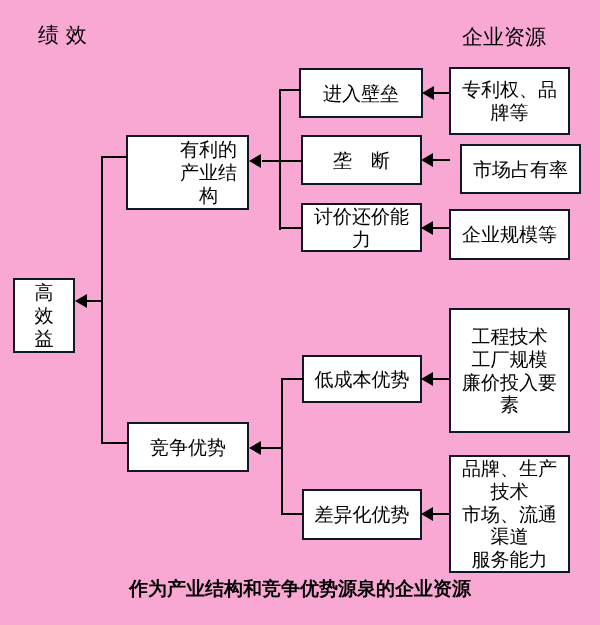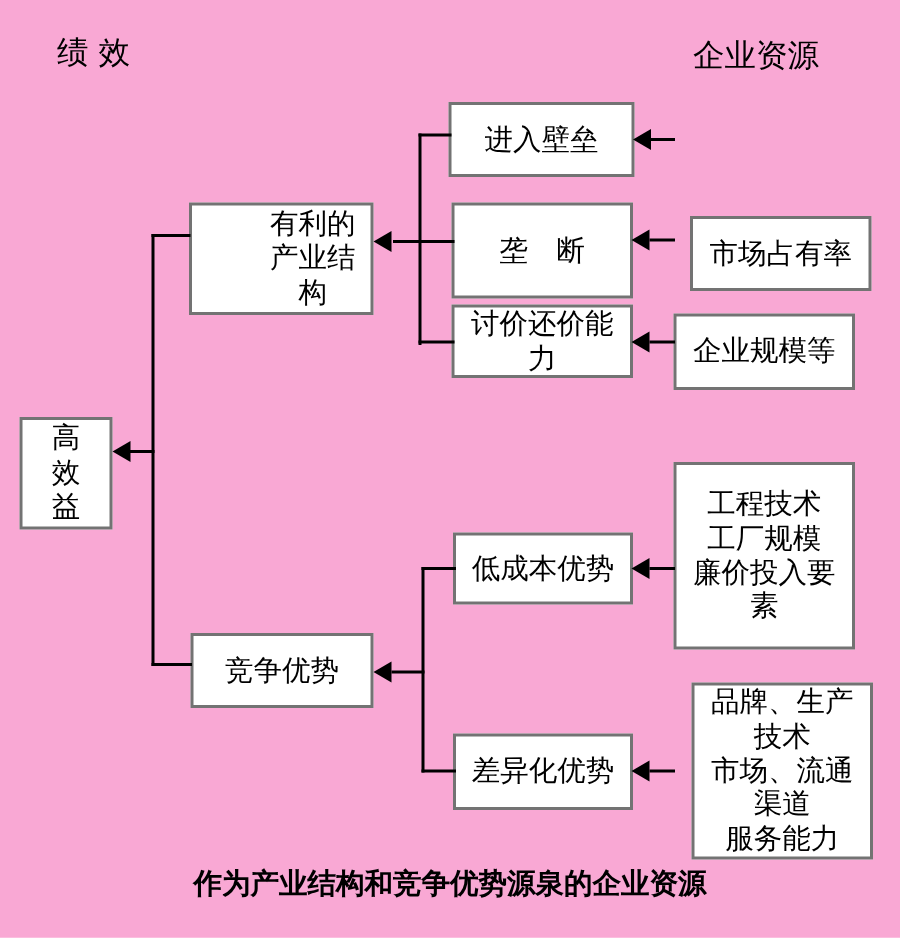--- a/index.html
+++ b/index.html
@@ -11,21 +11,21 @@
   }
   .canvas {
     position: relative;
     width: 600px; height: 625px;
     background: #f9a8d4;
     overflow: hidden;
   }
   .node {
     position: absolute;
     box-sizing: border-box;
-    border: 2px solid #737373;
+    border: 2px solid #0f172a;
     background: #ffffff;
     display: flex;
     align-items: center;
     justify-content: center;
     text-align: center;
     font-size: 19px;
     line-height: 1.2;
     padding: 2px 6px;
   }
   .node span {
@@ -73,45 +73,48 @@
   <div class="node" style="left:126px; top:135px; width:123px; height:75px;padding-left:48px;">
     <span>有利的产业结构</span>
   </div>
   <div class="node" style="left:127px; top:422px; width:122px; height:50px;">
     <span>竞争优势</span>
   </div>
 
   <div class="node" style="left:299px; top:68px; width:124px; height:50px;">
     <span>进入壁垒</span>
   </div>
-  <div class="node" style="left:301px; top:135px; width:121px; height:64px;">
+  <div class="node" style="left:301px; top:135px; width:121px; height:50px;">
     <span>垄　断</span>
   </div>
   <div class="node" style="left:301px; top:203px; width:121px; height:49px;">
     <span>讨价还价能力</span>
   </div>
   <div class="node" style="left:302px; top:355px; width:120px; height:48px;">
     <span>低成本优势</span>
   </div>
   <div class="node" style="left:302px; top:489px; width:120px; height:51px;">
     <span>差异化优势</span>
   </div>
 
+  <div class="node" style="left:449px; top:67px; width:121px; height:68px;">
+    <span>专利权、品牌等</span>
+  </div>
   <div class="node" style="left:460px; top:144px; width:121px; height:50px;">
     <span>市场占有率</span>
   </div>
   <div class="node" style="left:449px; top:209px; width:121px; height:51px;">
     <span>企业规模等</span>
   </div>
   <div class="node" style="left:449px; top:308px; width:121px; height:125px;">
     <span>工程技术
 工厂规模
 廉价投入要素</span>
   </div>
-  <div class="node" style="left:449px; top:455px; width:121px; height:118px;margin-left:12px;">
+  <div class="node" style="left:449px; top:455px; width:121px; height:118px;">
     <span>品牌、生产技术
 市场、流通渠道
 服务能力</span>
   </div>
 
   <div class="hline" style="left:101px; top:156px; width:26px;"></div>
   <div class="vline" style="left:101px; top:156px; height:288px;"></div>
   <div class="hline" style="left:101px; top:442px; width:27px;"></div>
   <div class="hline" style="left:86px; top:300px; width:17px;"></div>
   <div class="arrow-l" style="left:75px; top:294px;"></div>

